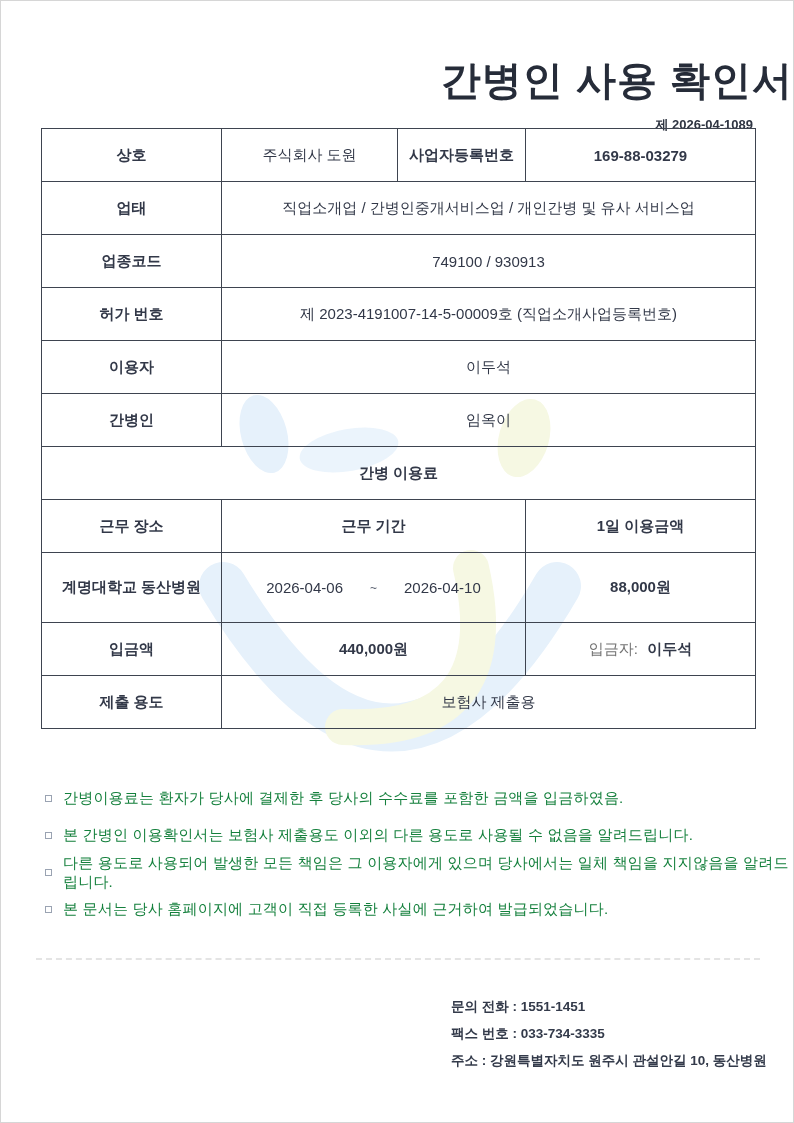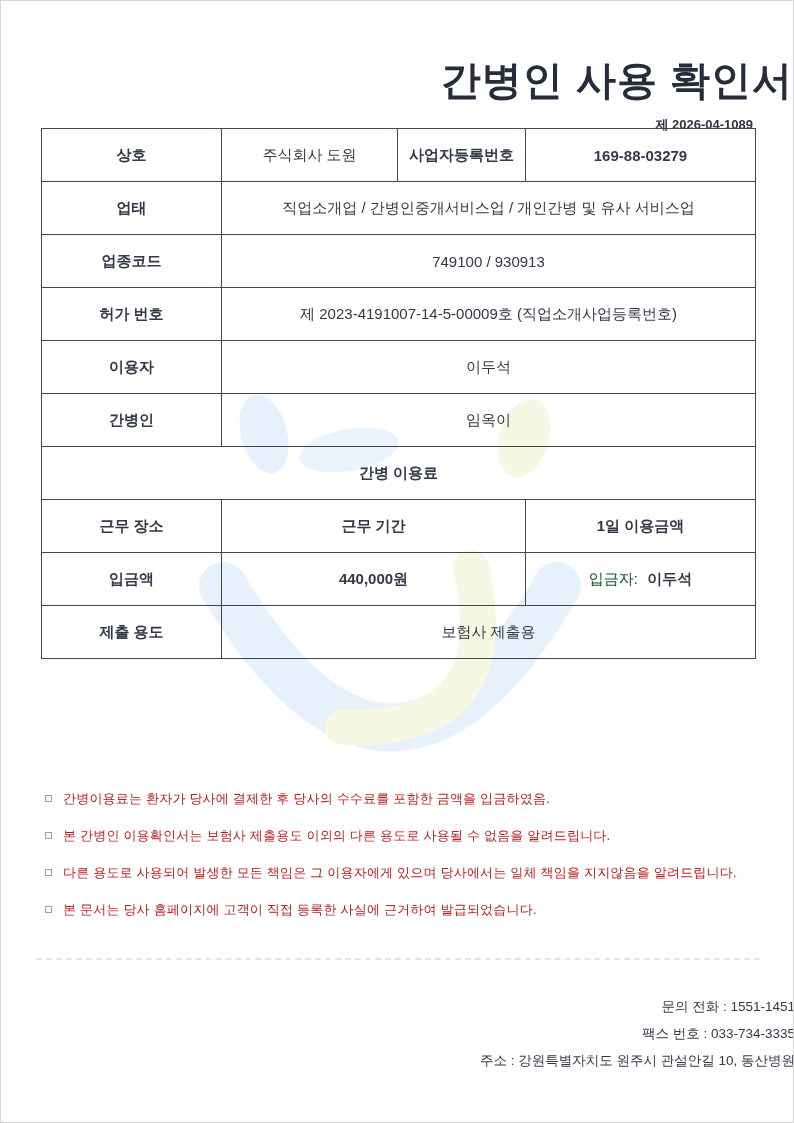--- a/index.html
+++ b/index.html
@@ -30,35 +30,35 @@
   tr.r  { height:53px; }
   tr.rt { height:70px; }
   td.lbl   { font-weight:700; }
   td.bold  { font-weight:700; }
   td.semib { font-weight:600; }
   td.alignl { text-align:left; padding-left:16px; }
   td.alignr { text-align:right; padding-right:22px; }
   .section-title { font-size:16px; font-weight:700; }
   .period-wrap { display:inline-flex; align-items:center; gap:27px; }
   .tilde { font-size:12px; color:#5a6170; }
-  .muted-lbl { color:#14532d; }
+  .muted-lbl { color:#737373; }
   .dep-name { font-weight:700; margin-left:5px; }
   
   .notes { position:absolute; left:44px; top:789px; z-index:1; }
   .note { display:flex; align-items:center; height:17px; margin-bottom:20px; }
   .bullet {
     width:5px; height:5px; border:1px solid #9aa3b2; background:transparent;
     margin-right:11px; flex:0 0 auto;
   }
-  .note-text { font-size:13px; color:#b91c1c; letter-spacing:0.2px; }
+  .note-text { font-size:15px; color:#15803d; letter-spacing:0.2px; }
   
   .divider { position:absolute; left:35px; top:957px; width:724px; border-top:2px dashed #e4e4e4; }
   .footer {
-    position:absolute; top:992px; left:450px; width:344px; text-align:right;
-    font-size:13.5px; line-height:27px; font-weight:400; color:#333a4a; z-index:1;
+    position:absolute; top:992px; left:450px; width:344px; text-align:left;
+    font-size:13.5px; line-height:27px; font-weight:700; color:#333a4a; z-index:1;
   }
 </style>
 </head>
 <body>
 
 <div class="sheet">
 
   <svg class="watermark" width="794" height="1123" viewBox="0 0 794 1123">
     <ellipse cx="263" cy="433" rx="23" ry="40" transform="rotate(-15 263 433)" fill="#e6f1fb"></ellipse>
     <ellipse cx="523" cy="437" rx="25" ry="40" transform="rotate(16 523 437)" fill="#f6f8e3"></ellipse>
@@ -105,20 +105,31 @@
         <td colspan="3">임옥이</td>
       </tr>
       <tr class="r">
         <td colspan="4" class="section-title">간병 이용료</td>
       </tr>
       <tr class="r">
         <td class="lbl">근무 장소</td>
         <td colspan="2" class="lbl">근무 기간</td>
         <td class="lbl">1일 이용금액</td>
       </tr>
+      <tr class="rt">
+        <td class="bold">계명대학교 동산병원</td>
+        <td colspan="2">
+          <span class="period-wrap">
+            <span>2026-04-06</span>
+            <span class="tilde">~</span>
+            <span>2026-04-10</span>
+          </span>
+        </td>
+        <td class="alignr semib">88,000원</td>
+      </tr>
       <tr class="r">
         <td class="lbl">입금액</td>
         <td colspan="2" class="bold">440,000원</td>
         <td class="alignl">
           <span class="muted-lbl">입금자:</span>
           <span class="dep-name">이두석</span>
         </td>
       </tr>
       <tr class="r">
         <td class="lbl">제출 용도</td>

